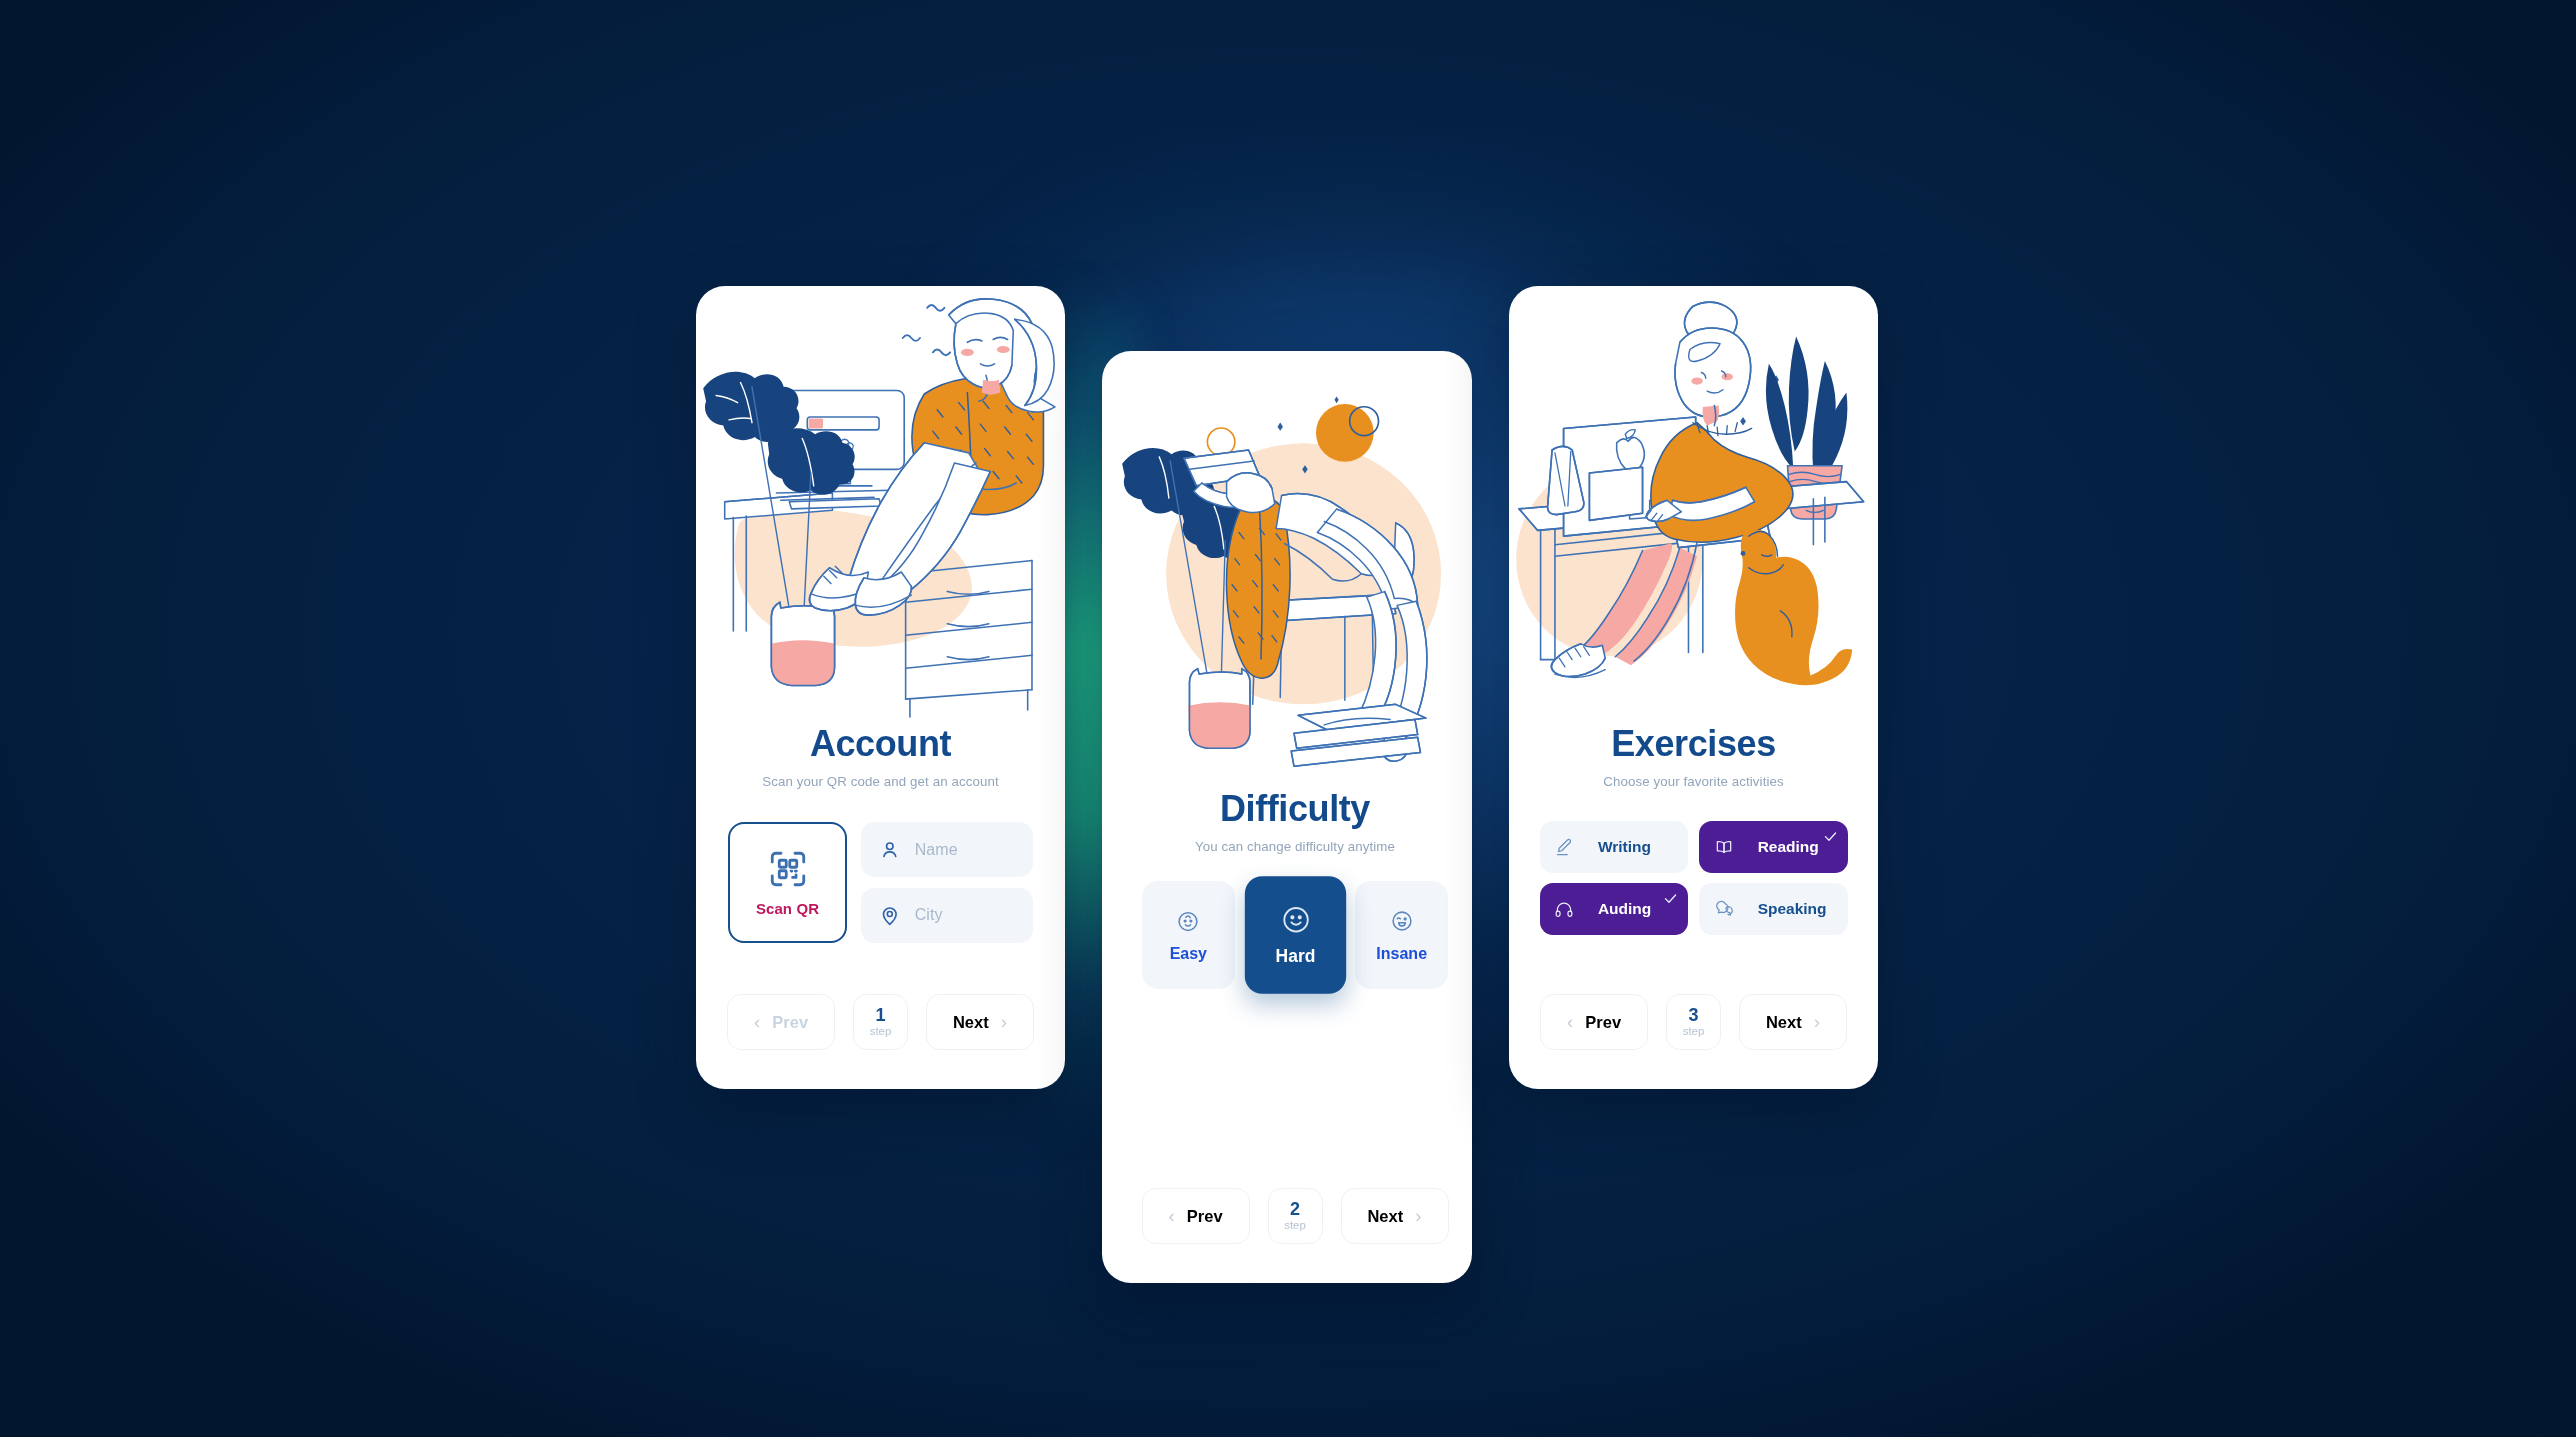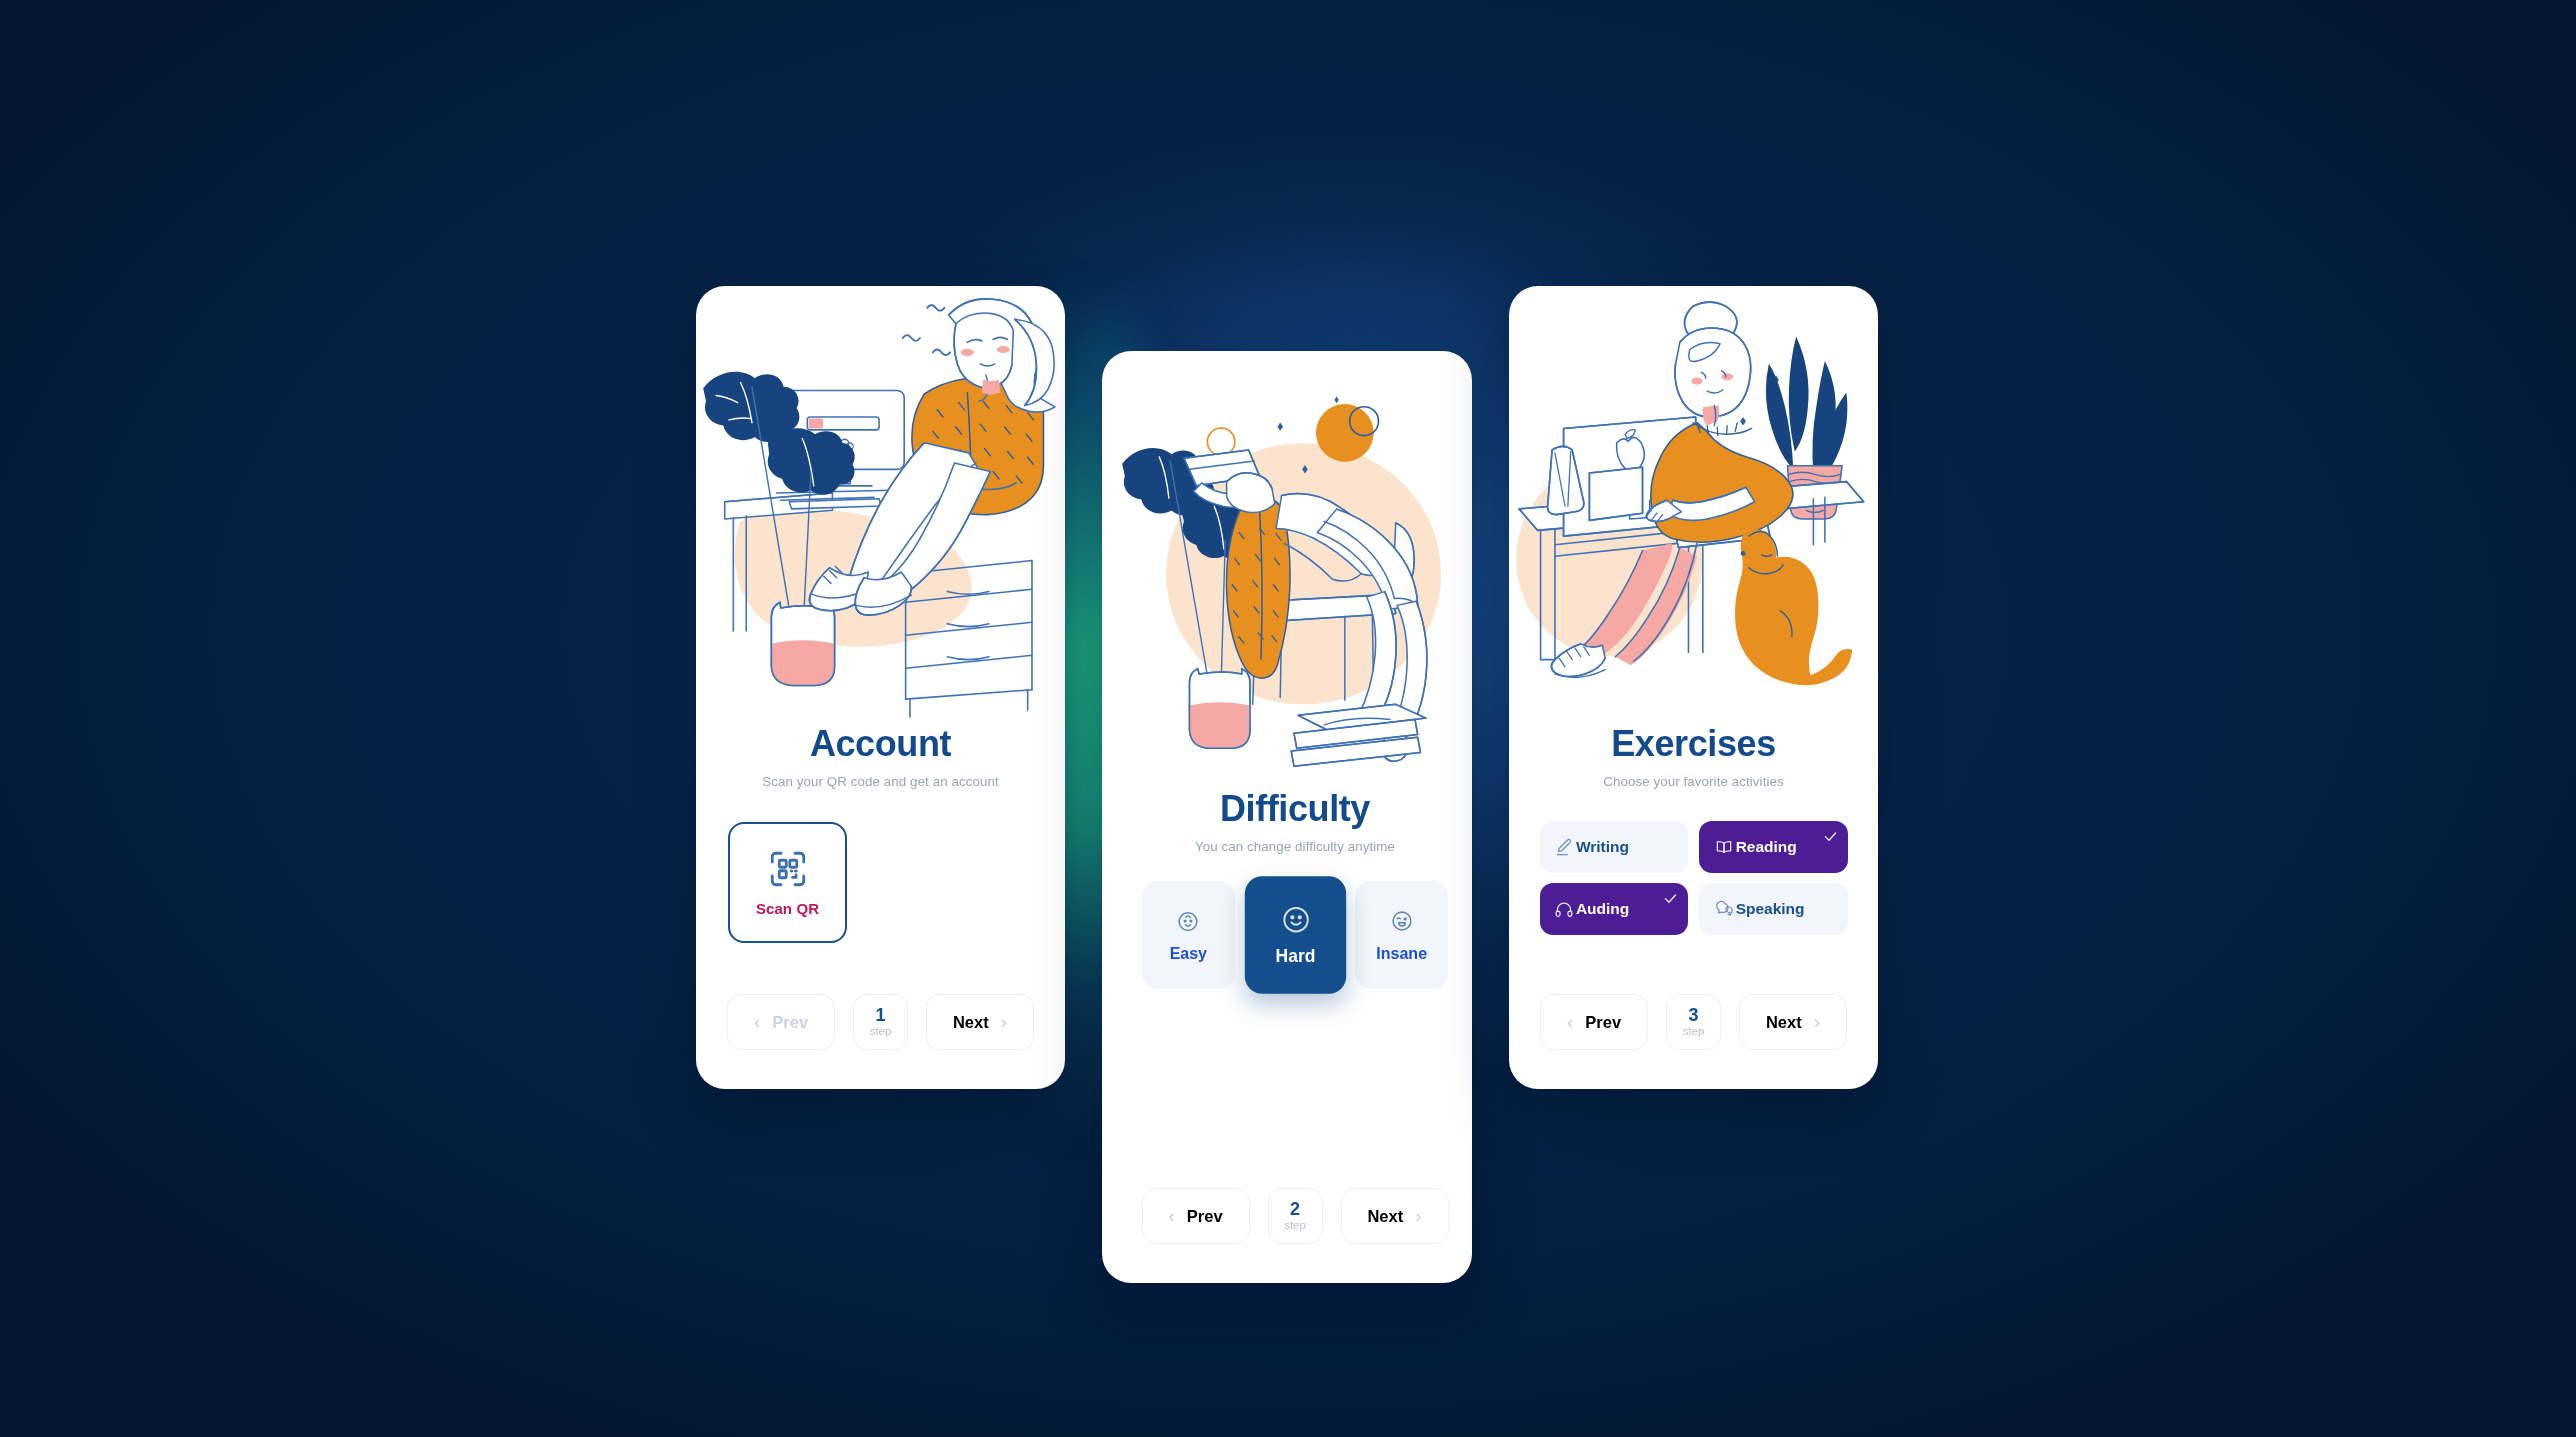--- a/index.html
+++ b/index.html
@@ -141,21 +141,21 @@
     grid-template-columns: 1fr 1fr;
     gap: 10px 11.5px;
     width: 308px;
     margin-top: 32px;
   }
   .chip {
     height: 52px;
     border-radius: 13px;
     background: #f2f5fa;
     display: flex; align-items: center;
-    padding: 0 14.4px; gap: 2px;
+    padding: 0 14.4px; gap: 24px;
     position: relative;
   }
   .chip.active { background: #4c1d95; }
   .chip-label { font-size: 15.5px; font-weight: bold; color: #16508f; }
   .chip.active .chip-label { color: #ffffff; }
   .chip-check {
     position: absolute; right: 10px; top: 8.6px;
     width: 14.4px; height: 14.4px;
   }
 
@@ -299,20 +299,40 @@
             <path d="M8 21H5a2 2 0 0 1-2-2v-3"></path>
           <rect x="7" y="7" width="4" height="4" rx="0.6"></rect>
           <rect x="13" y="7" width="4" height="4" rx="0.6"></rect>
           <rect x="7" y="13" width="4" height="4" rx="0.6"></rect>
           <path d="M13.8 13.2h.4M16.2 13.2h.6M16.6 15.4v1.4h-2"></path>
         </svg>
       </span>
       <span class="scanqr-label">Scan QR</span>
     </div>
 
+    <div class="acct-fields">
+      <div class="field">
+        <span>
+          <svg class="ic" width="21.6" height="21.6" viewBox="0 0 24 24" fill="none" stroke="#2f63a8" stroke-width="1.8" stroke-linecap="round">
+            <circle cx="12" cy="8" r="3.6"></circle>
+              <path d="M5.4 19.5a6.8 6.8 0 0 1 13.2 0"></path>
+          </svg>
+        </span>
+        <span class="field-ph">Name</span>
+      </div>
+      <div class="field">
+        <span>
+          <svg class="ic" width="21.6" height="21.6" viewBox="0 0 24 24" fill="none" stroke="#2f63a8" stroke-width="1.8" stroke-linecap="round" stroke-linejoin="round">
+            <path d="M12 21.5s7-6.2 7-11.2a7 7 0 1 0-14 0c0 5 7 11.2 7 11.2z"></path>
+            <circle cx="12" cy="10" r="2.8"></circle>
+          </svg>
+        </span>
+        <span class="field-ph">City</span>
+      </div>
+    </div>
   </div>
 
   <div class="nav">
     <div class="nav-btn disabled">
       <span class="chev">‹</span>
       <span class="lbl">Prev</span>
     </div>
     <div class="step-badge">
       <span class="step-num">1</span>
       <span class="step-word">step</span>

